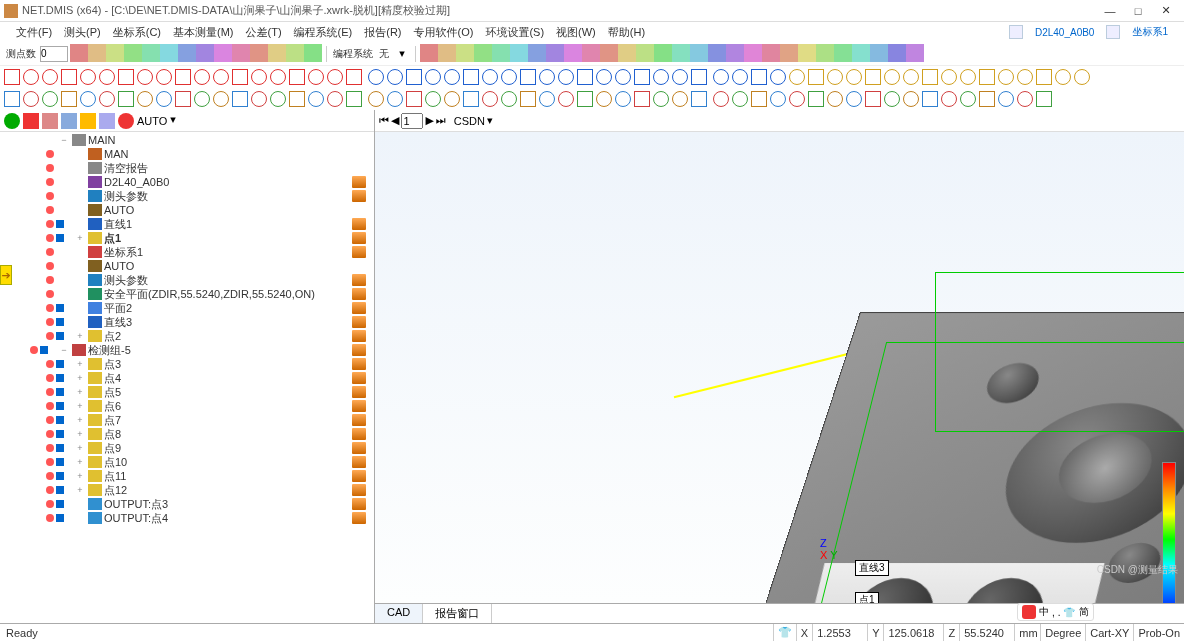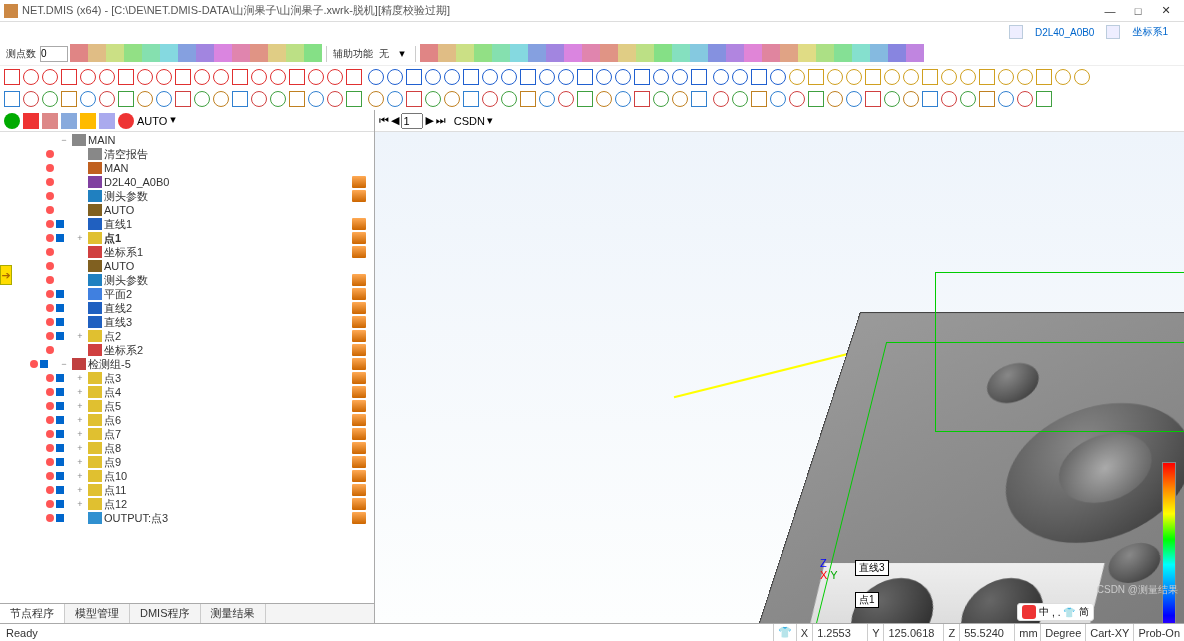--- a/index.html
+++ b/index.html
@@ -68,35 +68,36 @@
 
 <div class="titlebar">
   <span class="icon"></span>
   <span class="title">NET.DMIS (x64) - [C:\DE\NET.DMIS-DATA\山涧果子\山涧果子.xwrk-脱机][精度校验过期]</span>
   <span class="btn">—</span>
   <span class="btn">□</span>
   <span class="btn">✕</span>
 </div>
 
 <div class="menubar">
+  <span id="menus"><span>文件(F)</span><span>测头(P)</span><span>坐标系(C)</span><span>基本测量(M)</span><span>公差(T)</span><span>编程系统(E)</span><span>报告(R)</span><span>专用软件(O)</span><span>环境设置(S)</span><span>视图(W)</span><span>帮助(H)</span></span>
   <span class="spacer"></span>
   <span class="r">
     <span class="ic"></span>
     <span class="lbl">D2L40_A0B0</span>
     <span class="ic"></span>
     <span class="lbl">坐标系1</span>
   </span>
 </div>
 
 <div class="toolbar">
   <span class="lbl">测点数</span>
   <input type="text" value="0" style="">
   <span id="tb1a"><span class="tb" style="background: rgb(224, 133, 133);"></span><span class="tb" style="background: rgb(224, 189, 133);"></span><span class="tb" style="background: rgb(203, 224, 133);"></span><span class="tb" style="background: rgb(146, 224, 133);"></span><span class="tb" style="background: rgb(133, 224, 175);"></span><span class="tb" style="background: rgb(133, 217, 224);"></span><span class="tb" style="background: rgb(133, 160, 224);"></span><span class="tb" style="background: rgb(162, 133, 224);"></span><span class="tb" style="background: rgb(218, 133, 224);"></span><span class="tb" style="background: rgb(224, 133, 174);"></span><span class="tb" style="background: rgb(224, 148, 133);"></span><span class="tb" style="background: rgb(224, 205, 133);"></span><span class="tb" style="background: rgb(188, 224, 133);"></span><span class="tb" style="background: rgb(133, 224, 134);"></span></span>
   <span class="sep"></span>
-  <span class="lbl">辅助功能</span>
+  <span class="lbl">编程系统</span>
   <span class="lbl">无</span>
   <span class="tb">▾</span>
   <span class="sep"></span>
   <span id="tb1b"><span class="tb" style="background: rgb(224, 133, 133);"></span><span class="tb" style="background: rgb(224, 189, 133);"></span><span class="tb" style="background: rgb(203, 224, 133);"></span><span class="tb" style="background: rgb(146, 224, 133);"></span><span class="tb" style="background: rgb(133, 224, 175);"></span><span class="tb" style="background: rgb(133, 217, 224);"></span><span class="tb" style="background: rgb(133, 160, 224);"></span><span class="tb" style="background: rgb(162, 133, 224);"></span><span class="tb" style="background: rgb(218, 133, 224);"></span><span class="tb" style="background: rgb(224, 133, 174);"></span><span class="tb" style="background: rgb(224, 148, 133);"></span><span class="tb" style="background: rgb(224, 205, 133);"></span><span class="tb" style="background: rgb(188, 224, 133);"></span><span class="tb" style="background: rgb(133, 224, 134);"></span><span class="tb" style="background: rgb(133, 224, 191);"></span><span class="tb" style="background: rgb(133, 201, 224);"></span><span class="tb" style="background: rgb(133, 145, 224);"></span><span class="tb" style="background: rgb(177, 133, 224);"></span><span class="tb" style="background: rgb(224, 133, 215);"></span><span class="tb" style="background: rgb(224, 133, 159);"></span><span class="tb" style="background: rgb(224, 163, 133);"></span><span class="tb" style="background: rgb(224, 220, 133);"></span><span class="tb" style="background: rgb(172, 224, 133);"></span><span class="tb" style="background: rgb(133, 224, 149);"></span><span class="tb" style="background: rgb(133, 224, 206);"></span><span class="tb" style="background: rgb(133, 186, 224);"></span><span class="tb" style="background: rgb(136, 133, 224);"></span><span class="tb" style="background: rgb(192, 133, 224);"></span></span>
 </div>
 
 <div class="toolrow2" id="shapes1">
     <span class="sh" style="border: 1.5px solid rgb(224, 48, 48);"></span>
     <span class="sh" style="border: 1.5px solid rgb(224, 48, 48); border-radius: 50%;"></span>
     <span class="sh" style="border: 1.5px solid rgb(224, 48, 48); border-radius: 50%;"></span>
@@ -235,36 +236,36 @@
           <span class="gut"></span>
           <span class="exp">−</span>
           <span class="ic" style="background: rgb(136, 136, 136);"></span>
           <span class="lbl">MAIN</span>
         </div>
         <div class="row" style="padding-left: 46px;">
           <span class="gut">
             <span class="g eye"></span>
           </span>
           <span class="exp"></span>
+          <span class="ic" style="background: rgb(192, 96, 32);"></span>
+          <span class="lbl">MAN</span>
+        </div>
+        <div class="row" style="padding-left: 46px;">
+          <span class="gut">
+            <span class="g eye"></span>
+          </span>
+          <span class="exp"></span>
           <span class="ic" style="background: rgb(136, 136, 136);"></span>
           <span class="lbl">清空报告</span>
         </div>
         <div class="row" style="padding-left: 46px;">
           <span class="gut">
             <span class="g eye"></span>
           </span>
           <span class="exp"></span>
-          <span class="ic" style="background: rgb(192, 96, 32);"></span>
-          <span class="lbl">MAN</span>
-        </div>
-        <div class="row" style="padding-left: 46px;">
-          <span class="gut">
-            <span class="g eye"></span>
-          </span>
-          <span class="exp"></span>
           <span class="ic" style="background: rgb(128, 64, 160);"></span>
           <span class="lbl">D2L40_A0B0</span>
           <span class="trash"></span>
         </div>
         <div class="row" style="padding-left: 46px;">
           <span class="gut">
             <span class="g eye"></span>
           </span>
           <span class="exp"></span>
           <span class="ic" style="background: rgb(32, 128, 192);"></span>
@@ -321,64 +322,54 @@
             <span class="g eye"></span>
           </span>
           <span class="exp"></span>
           <span class="ic" style="background: rgb(32, 128, 192);"></span>
           <span class="lbl">测头参数</span>
           <span class="trash"></span>
         </div>
         <div class="row" style="padding-left: 46px;">
           <span class="gut">
             <span class="g eye"></span>
+          </span>
+          <span class="exp"></span>
+          <span class="ic" style="background: rgb(32, 144, 96);"></span>
+          <span class="lbl">安全平面(ZDIR,55.5240,ZDIR,55.5240,ON)</span>
+          <span class="trash"></span>
+        </div>
+        <div class="row" style="padding-left: 46px;">
+          <span class="gut">
+            <span class="g eye"></span>
             <span class="g flag"></span>
           </span>
           <span class="exp"></span>
           <span class="ic" style="background: rgb(64, 128, 224);"></span>
           <span class="lbl">平面2</span>
           <span class="trash"></span>
         </div>
         <div class="row" style="padding-left: 46px;">
           <span class="gut">
             <span class="g eye"></span>
             <span class="g flag"></span>
           </span>
           <span class="exp"></span>
           <span class="ic" style="background: rgb(32, 96, 192);"></span>
-          <span class="lbl">直线2</span>
-          <span class="trash"></span>
-        </div>
-        <div class="row" style="padding-left: 46px;">
-          <span class="gut">
-            <span class="g eye"></span>
-            <span class="g flag"></span>
-          </span>
-          <span class="exp"></span>
-          <span class="ic" style="background: rgb(32, 96, 192);"></span>
           <span class="lbl">直线3</span>
           <span class="trash"></span>
         </div>
         <div class="row" style="padding-left: 46px;">
           <span class="gut">
             <span class="g eye"></span>
             <span class="g flag"></span>
           </span>
           <span class="exp">+</span>
           <span class="ic" style="background: rgb(224, 192, 48);"></span>
           <span class="lbl">点2</span>
-          <span class="trash"></span>
-        </div>
-        <div class="row" style="padding-left: 46px;">
-          <span class="gut">
-            <span class="g eye"></span>
-          </span>
-          <span class="exp"></span>
-          <span class="ic" style="background: rgb(208, 64, 64);"></span>
-          <span class="lbl">坐标系2</span>
           <span class="trash"></span>
         </div>
         <div class="row" style="padding-left: 30px;">
           <span class="gut">
             <span class="g eye"></span>
             <span class="g flag"></span>
           </span>
           <span class="exp">−</span>
           <span class="ic" style="background: rgb(192, 64, 64);"></span>
           <span class="lbl">检测组-5</span>
@@ -487,26 +478,30 @@
         <div class="row" style="padding-left: 46px;">
           <span class="gut">
             <span class="g eye"></span>
             <span class="g flag"></span>
           </span>
           <span class="exp"></span>
           <span class="ic" style="background: rgb(48, 144, 208);"></span>
           <span class="lbl">OUTPUT:点3</span>
           <span class="trash"></span>
         </div>
-      </div>
-    <div class="tabs" id="btabs">
-        <span class="tab active">节点程序</span>
-        <span class="tab">模型管理</span>
-        <span class="tab">DMIS程序</span>
-        <span class="tab">测量结果</span>
+        <div class="row" style="padding-left: 46px;">
+          <span class="gut">
+            <span class="g eye"></span>
+            <span class="g flag"></span>
+          </span>
+          <span class="exp"></span>
+          <span class="ic" style="background: rgb(48, 144, 208);"></span>
+          <span class="lbl">OUTPUT:点4</span>
+          <span class="trash"></span>
+        </div>
       </div>
   </div>
 
   <div class="viewer">
     <div class="viewer-tb">
       <span class="tb">⏮</span>
       <span class="tb">◀</span>
       <input type="text" style="width: 22px;" value="1">
       <span class="tb">▶</span>
       <span class="tb">⏭</span>
@@ -538,20 +533,24 @@
       <div class="anno" style="left:480px;top:428px">直线3</div>
       <div class="anno" style="left:480px;top:460px">点1</div>
 
       <div class="axis">
         <div class="z">Z</div>
         <div><span class="x">X</span> <span class="y">Y</span></div>
       </div>
       <div class="colorbar"></div>
       <div class="water">CSDN @测量结果</div>
     </div>
+    <div class="viewer-btabs" id="vbtabs">
+        <span class="tab active">CAD</span>
+        <span class="tab">报告窗口</span>
+      </div>
   </div>
 </div>
 
 <div class="status">
   <span class="ready">Ready</span>
   <span class="sp"></span>
   <span class="cell">👕</span>
   <span class="cell">X</span>
   <span class="cell" style="width:55px">1.2553</span>
   <span class="cell">Y</span>

